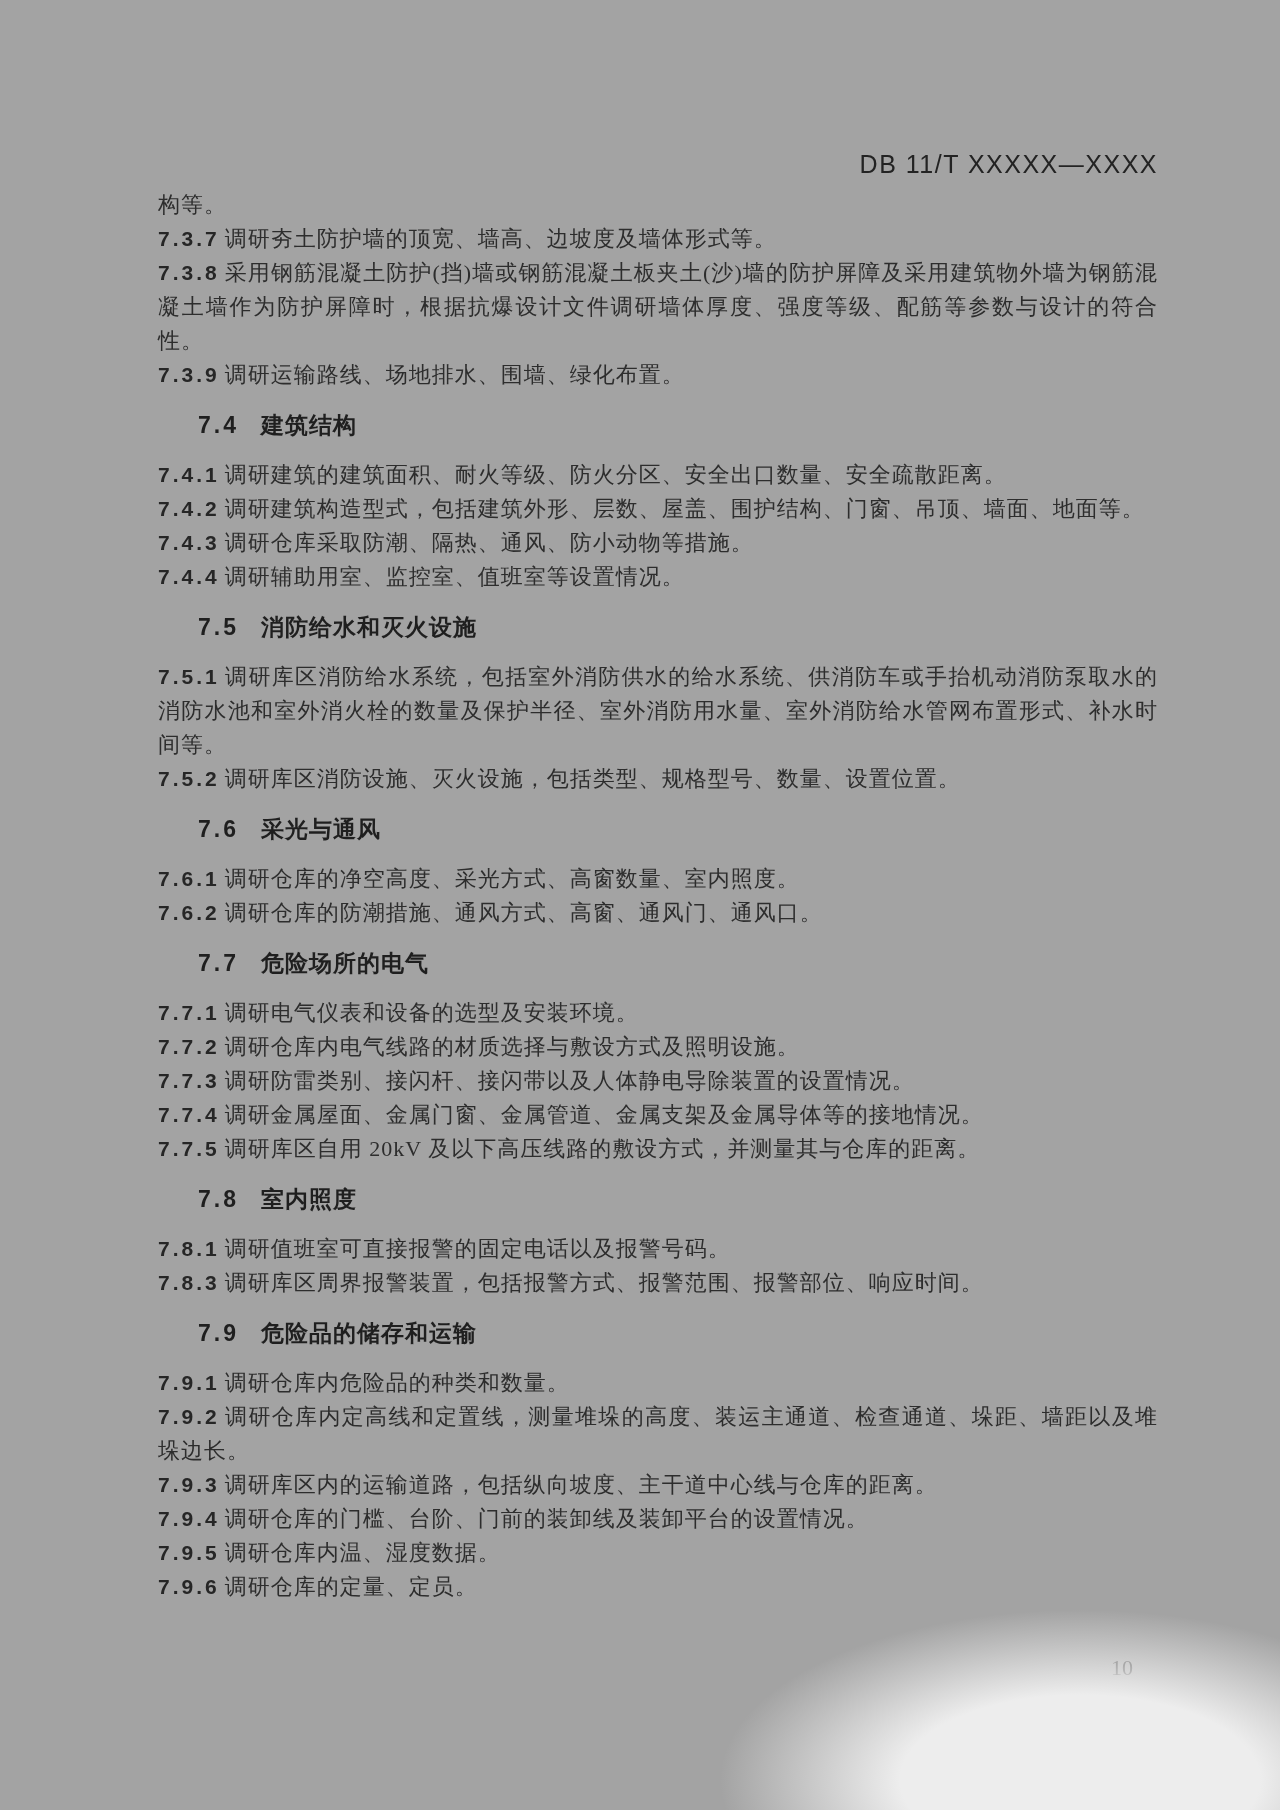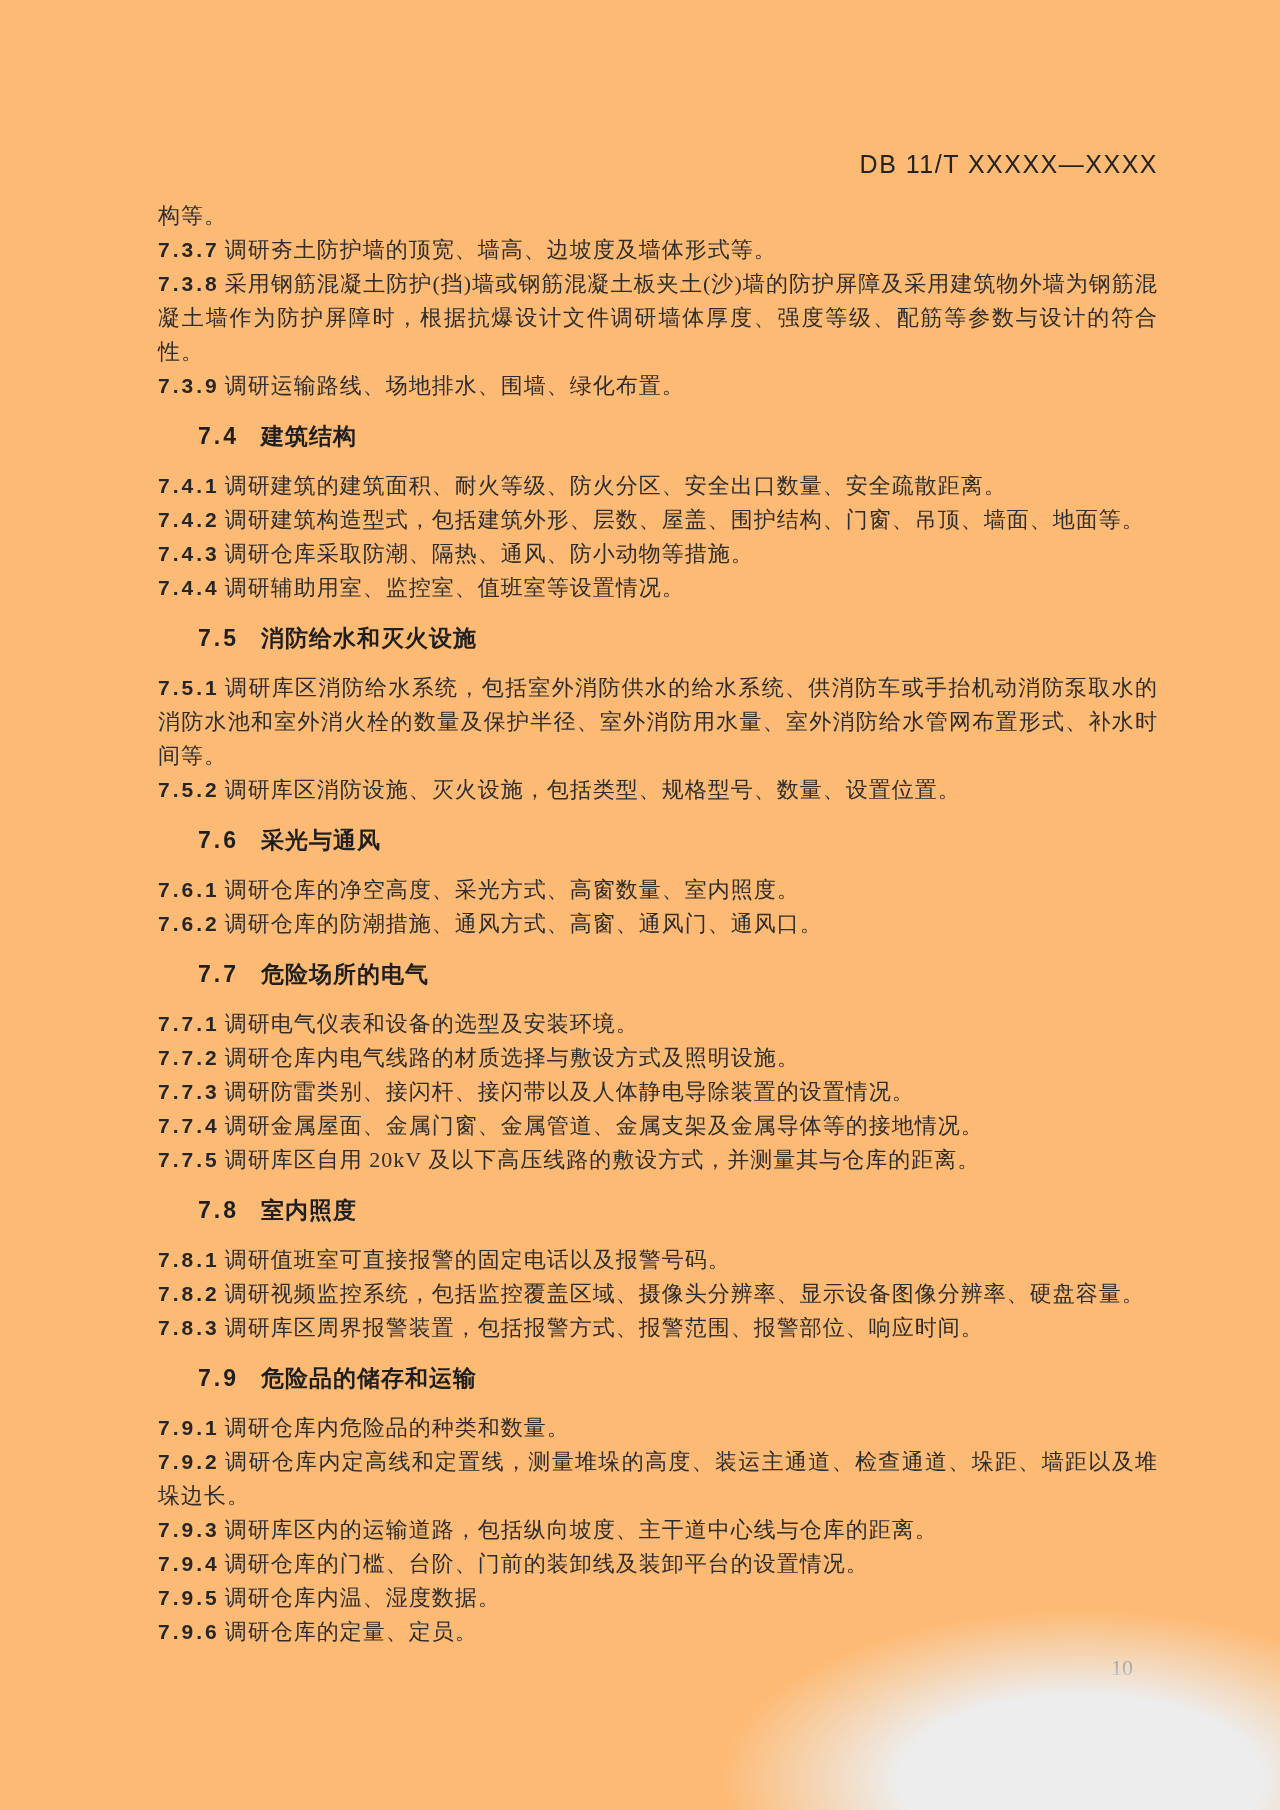--- a/index.html
+++ b/index.html
@@ -1,39 +1,39 @@
 <!DOCTYPE html>
 <html><head>
 <meta charset="utf-8">
 <style>
   html,body{margin:0;padding:0;background:#ffffff;}
   .page{
     position:relative;
     width:1280px;
     height:1810px;
-    background:#fdba74;
+    background:#a3a3a3;
     overflow:hidden;
     font-family:"Liberation Serif","DejaVu Serif",serif;
     color:#2d2d2d;
   }
   .doc-code{
     position:absolute;
     top:150px;
     right:122px;
     font-family:"Liberation Sans","DejaVu Sans",sans-serif;
     font-size:25px;
     font-weight:400;
     letter-spacing:1.5px;
     color:#232323;
     white-space:nowrap;
   }
   .content{
     position:absolute;
     left:158px;
-    top:199px;
+    top:188px;
     width:1000px;
   }
   p.clause{
     margin:0;
     font-size:22px;
     line-height:34px;
     letter-spacing:1px;
     text-align:justify;
     color:#2d2d2d;
   }
@@ -124,21 +124,20 @@
     <p class="clause"><span class="num">7.7.3</span><span>调研防雷类别、接闪杆、接闪带以及人体静电导除装置的设置情况。</span></p>
 
     <p class="clause"><span class="num">7.7.4</span><span>调研金属屋面、金属门窗、金属管道、金属支架及金属导体等的接地情况。</span></p>
 
     <p class="clause"><span class="num">7.7.5</span><span>调研库区自用 20kV 及以下高压线路的敷设方式，并测量其与仓库的距离。</span></p>
 
     <h2 class="sec"><span class="num">7.8</span><span>室内照度</span></h2>
 
     <p class="clause"><span class="num">7.8.1</span><span>调研值班室可直接报警的固定电话以及报警号码。</span></p>
 
-    <p class="clause"><span class="num">7.8.2</span><span>调研视频监控系统，包括监控覆盖区域、摄像头分辨率、显示设备图像分辨率、硬盘容量。</span></p>
 
     <p class="clause"><span class="num">7.8.3</span><span>调研库区周界报警装置，包括报警方式、报警范围、报警部位、响应时间。</span></p>
 
 
     <h2 class="sec"><span class="num">7.9</span><span>危险品的储存和运输</span></h2>
 
     <p class="clause"><span class="num">7.9.1</span><span>调研仓库内危险品的种类和数量。</span></p>
 
     <p class="clause"><span class="num">7.9.2</span><span>调研仓库内定高线和定置线，测量堆垛的高度、装运主通道、检查通道、垛距、墙距以及堆垛边长。</span></p>
 

